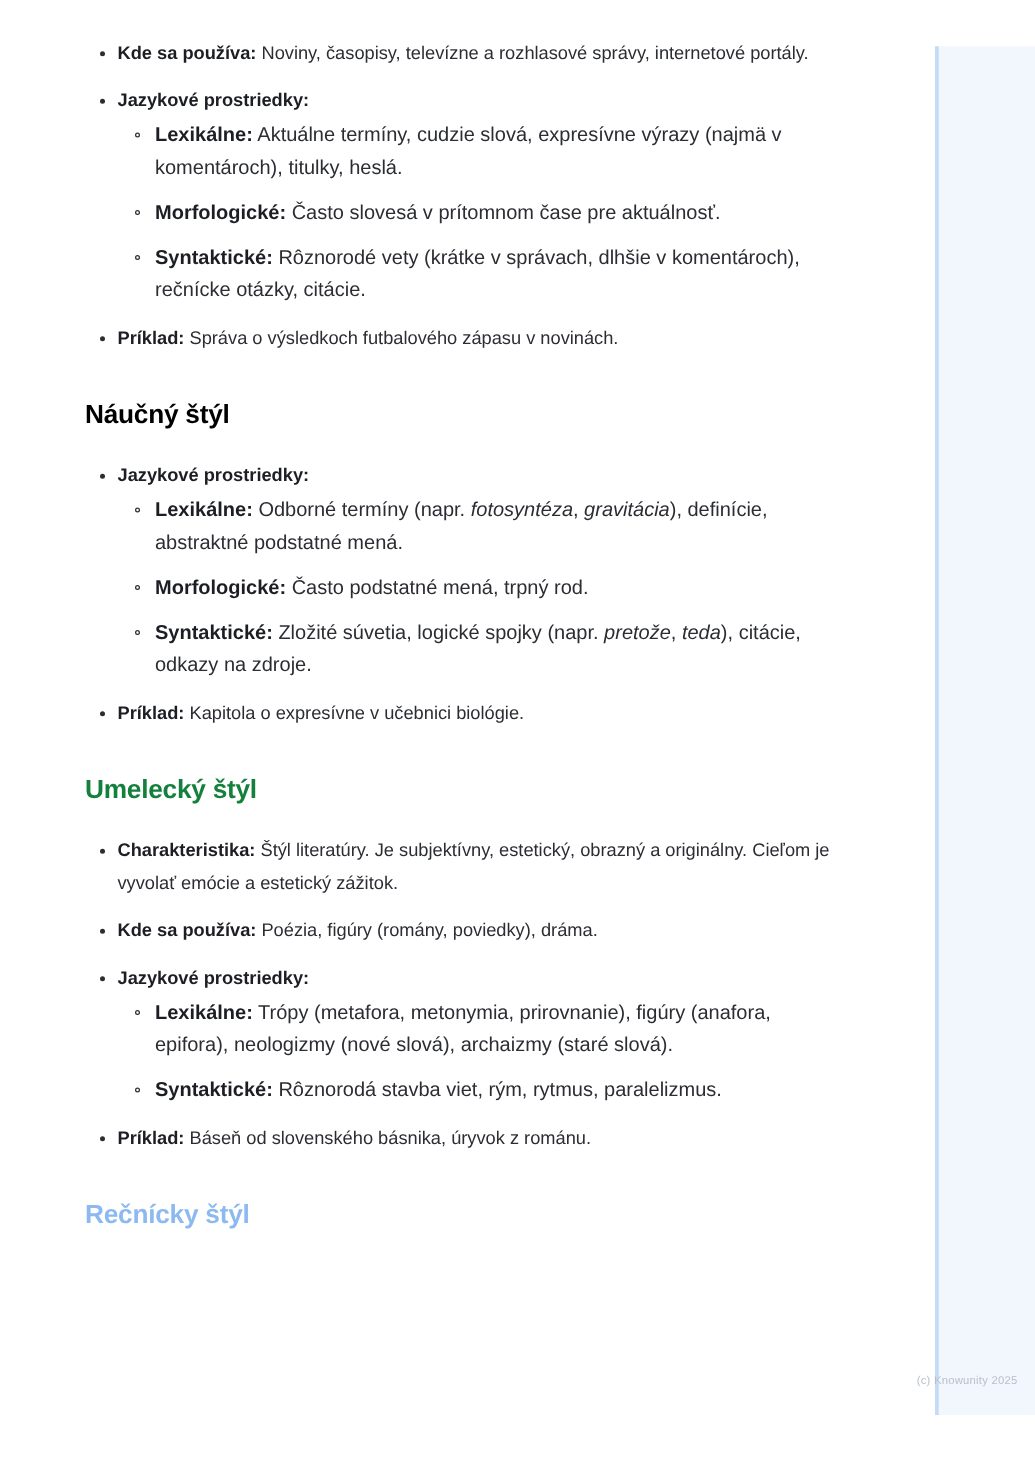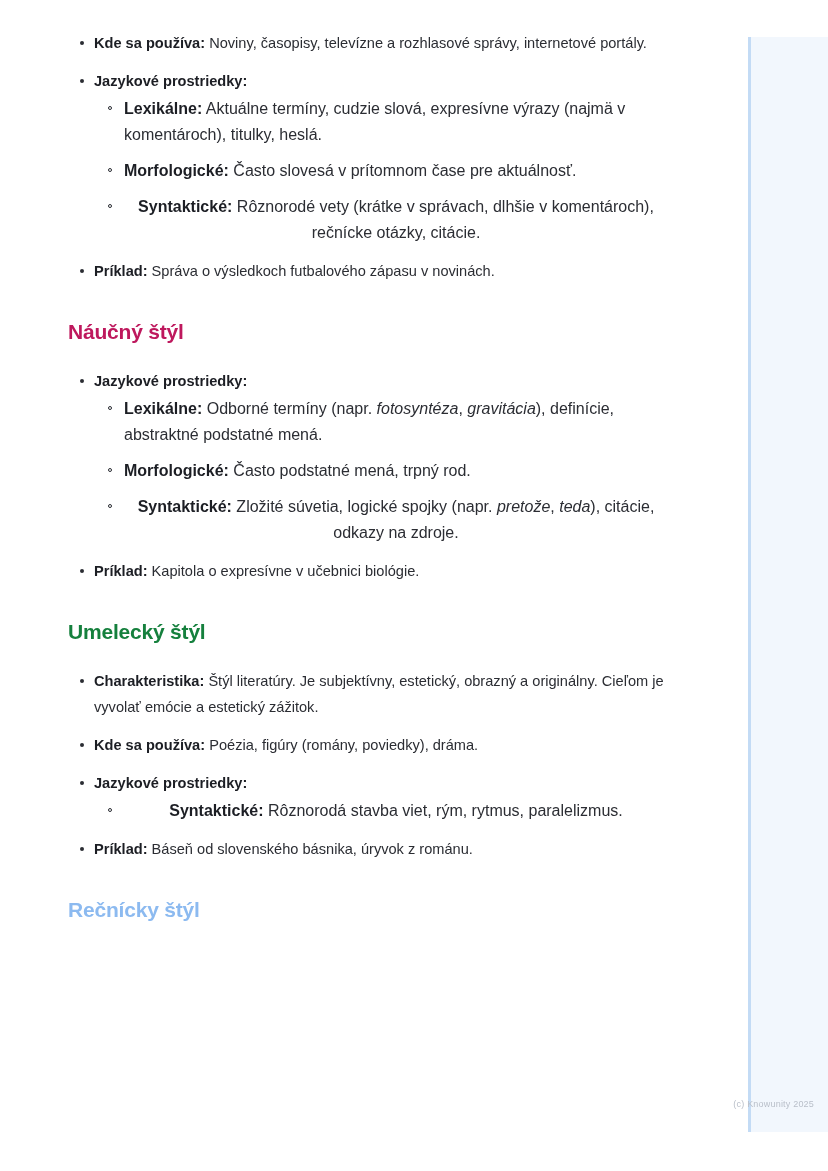--- a/index.html
+++ b/index.html
@@ -93,21 +93,21 @@
     position: absolute;
     left: 14px;
     top: 10px;
     width: 4px;
     height: 4px;
     border-radius: 50%;
     border: 1px solid #2b2d33;
     background: transparent;
     box-sizing: border-box;
   }
-  ul.lvl2 > li.subitem:last-child { margin-bottom: 0; text-align: center; }
+  ul.lvl2 > li.subitem:last-child { margin-bottom: 0; }
 
   .lbl {
     font-weight: bold;
     color: #1c1e24;
   }
   .txt { font-weight: normal; }
   .it { font-style: italic; }
 
   .block-gap-lg { height: 22px; }
   .nested-wrap { margin-top: 2px; }
@@ -154,21 +154,21 @@
           </ul>
         </div>
       </li>
       <li class="item" style="margin-top:12px;">
         <span class="lbl">Príklad:</span><span class="txt"> Správa o výsledkoch futbalového zápasu v novinách.</span>
       </li>
     </ul>
 
     <div class="block-gap-lg"></div>
 
-    <h2 class="section-title" style="color: #be185d;">Náučný štýl</h2>
+    <h2 class="section-title" style="color: #000000;">Náučný štýl</h2>
     <div class="block-gap-lg"></div>
     <ul class="lvl1">
       <li class="item">
         <span class="lbl">Jazykové prostriedky:</span><span class="txt"></span>
         <div class="nested-wrap">
           <ul class="lvl2">
             <li class="subitem">
               <span class="lbl">Lexikálne:</span><span class="txt"><span> Odborné termíny (napr. </span><span class="it">fotosyntéza</span><span>, </span><span class="it">gravitácia</span><span>), definície, abstraktné podstatné mená.</span></span>
             </li>
             <li class="subitem">
@@ -194,20 +194,23 @@
         <span class="lbl">Charakteristika:</span><span class="txt"> Štýl literatúry. Je subjektívny, estetický, obrazný a originálny. Cieľom je vyvolať emócie a estetický zážitok.</span>
       </li>
       <li class="item">
         <span class="lbl">Kde sa používa:</span><span class="txt"> Poézia, figúry (romány, poviedky), dráma.</span>
       </li>
       <li class="item">
         <span class="lbl">Jazykové prostriedky:</span><span class="txt"></span>
         <div class="nested-wrap">
           <ul class="lvl2">
             <li class="subitem">
+              <span class="lbl">Lexikálne:</span><span class="txt"><span> Trópy (metafora, metonymia, prirovnanie), figúry (anafora, epifora), neologizmy (nové slová), archaizmy (staré slová).</span></span>
+            </li>
+            <li class="subitem">
               <span class="lbl">Syntaktické:</span><span class="txt"><span> Rôznorodá stavba viet, rým, rytmus, paralelizmus.</span></span>
             </li>
           </ul>
         </div>
       </li>
       <li class="item" style="margin-top:12px;">
         <span class="lbl">Príklad:</span><span class="txt"> Báseň od slovenského básnika, úryvok z románu.</span>
       </li>
     </ul>
 

